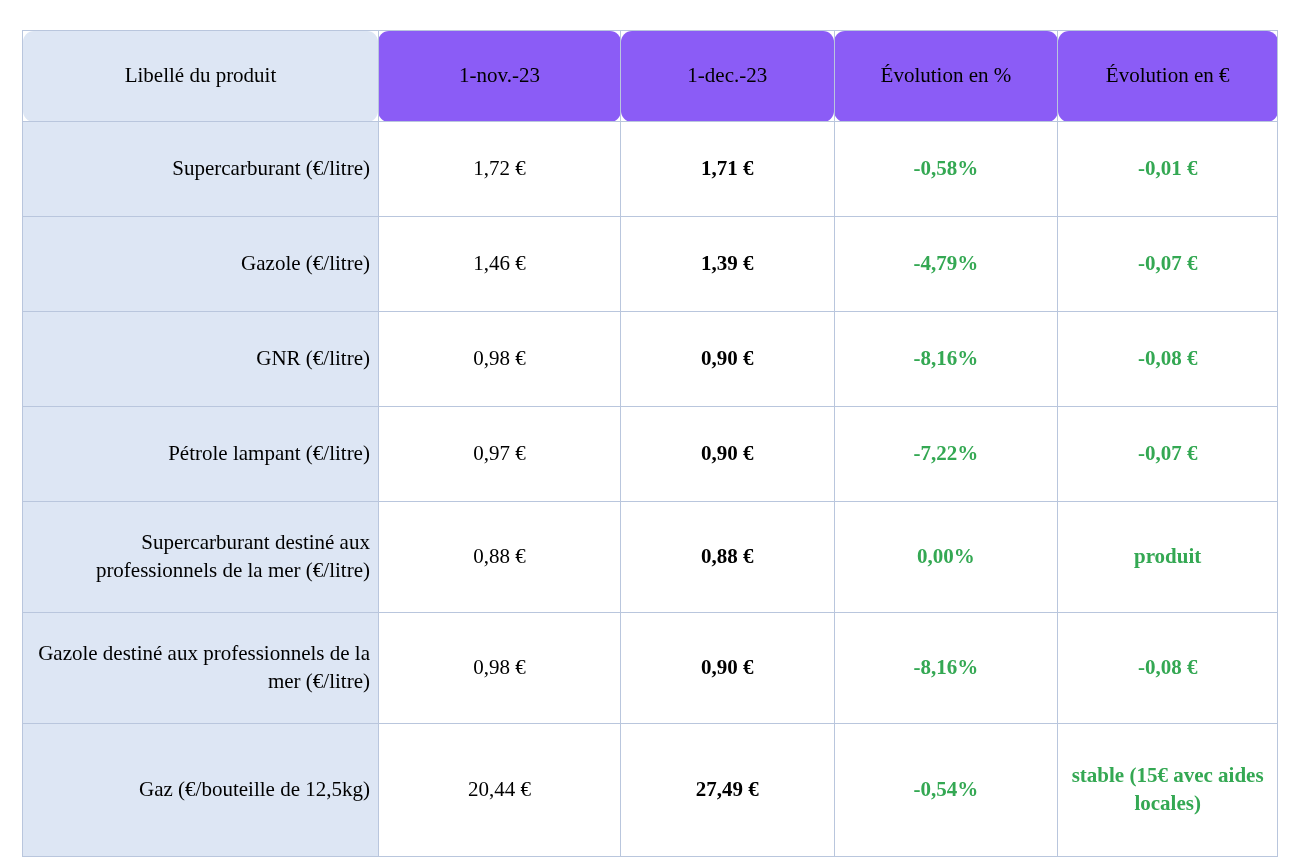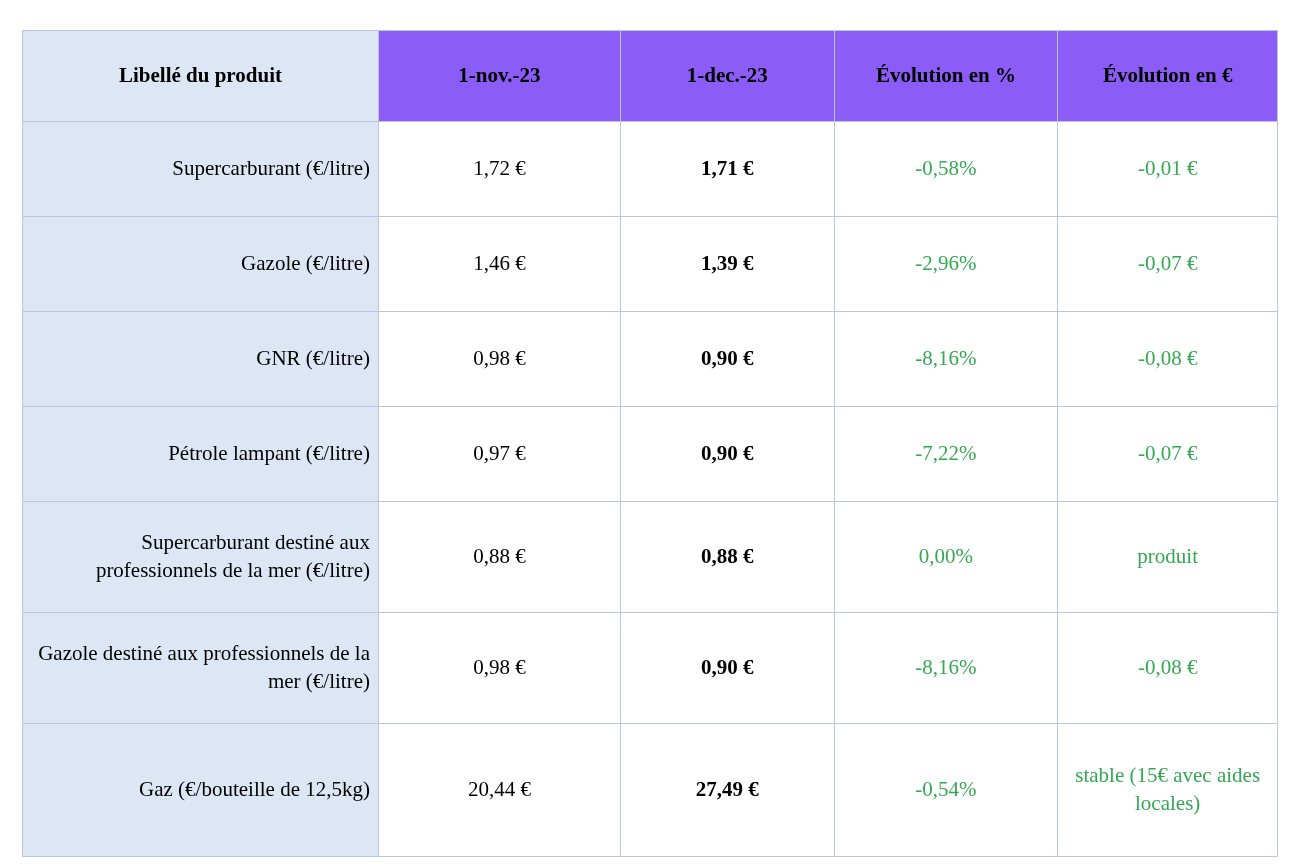--- a/index.html
+++ b/index.html
@@ -35,23 +35,24 @@
   }
   
   col.c-label { width: 350px; }
   col.c-prev  { width: 238px; }
   col.c-curr  { width: 210px; }
   col.c-pct   { width: 220px; }
   col.c-eur   { width: 216px; }
 
   thead th {
     background: #dde6f4;
-    font-weight: bold;
+    font-weight: normal;
     height: 78px;
     font-size: 22px;
+    border-radius: 11px;
   }
   thead th.th-label {
     background: #dde6f4;
   }
   thead th.th-plain {
     background: #8b5cf6;
   }
   tbody td.cell-label {
     background: #dde6f4;
     text-align: right;
@@ -62,21 +63,21 @@
     font-weight: normal;
   }
   tbody td.cell-curr {
     background: #ffffff;
     font-weight: bold;
     text-align: center;
   }
   tbody td.cell-pct,
   tbody td.cell-eur {
     background: #ffffff;
-    font-weight: normal;
+    font-weight: bold;
     color: #34a853;
   }
   tbody tr.r-short td { height: 82px; }
   tbody tr.r-multi td { height: 98px; }
   tbody tr.r-gas td { height: 120px; }
 </style>
 </head>
 <body>
 
 <div class="page">
@@ -102,21 +103,21 @@
         <td class="cell-label">Supercarburant (€/litre)</td>
         <td class="cell-prev">1,72 €</td>
         <td class="cell-curr">1,71 €</td>
         <td class="cell-pct">-0,58%</td>
         <td class="cell-eur">-0,01 €</td>
       </tr>
       <tr class="r-short">
         <td class="cell-label">Gazole (€/litre)</td>
         <td class="cell-prev">1,46 €</td>
         <td class="cell-curr">1,39 €</td>
-        <td class="cell-pct">-2,96%</td>
+        <td class="cell-pct">-4,79%</td>
         <td class="cell-eur">-0,07 €</td>
       </tr>
       <tr class="r-short">
         <td class="cell-label">GNR (€/litre)</td>
         <td class="cell-prev">0,98 €</td>
         <td class="cell-curr">0,90 €</td>
         <td class="cell-pct">-8,16%</td>
         <td class="cell-eur">-0,08 €</td>
       </tr>
       <tr class="r-short">

